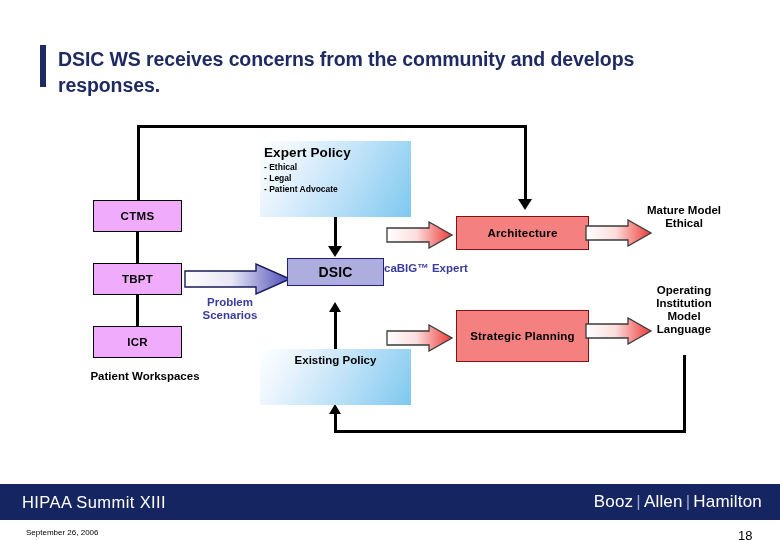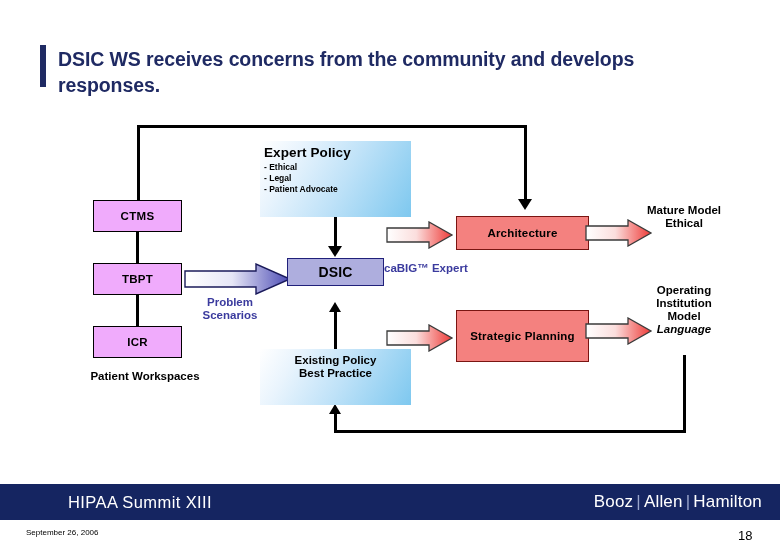--- a/index.html
+++ b/index.html
@@ -148,21 +148,20 @@
     height: 36px;
     background: #152561;
   }
   #footer-title {
     position: absolute;
     left: 22px;
     top: 493px;
     font-size: 16.5px;
     color: #ffffff;
     letter-spacing: 0.4px;
-    margin-left: 46px;
   }
   #footer-logo {
     position: absolute;
     right: 18px;
     top: 492px;
     font-size: 17px;
     color: #ffffff;
     letter-spacing: 0.2px;
     white-space: nowrap;
   }
@@ -246,21 +245,20 @@
   <div class="lbl-blue" style="left:178px; top:309px; width:104px;">Scenarios</div>
 
   <div class="box dsic-box" style="left:287px; top:258px; width:97px; height:28px;">
     <span>DSIC</span>
   </div>
 
   <div class="lbl-blue" style="left:384px; top:262px; width:110px; text-align:left;">caBIG™ Expert</div>
 
   <div class="box grad-box-blue" style="left:260px; top:349px; width:151px; height:56px;"></div>
   <div class="lbl" style="left:260px; top:354px; width:151px; font-size:11.5px;">Existing Policy</div>
-  <div class="lbl" style="left:260px; top:367px; width:151px; font-size:11.5px;">Best Practice</div>
 
   <div class="block-arrow" style="left:386px; top:221px;">
     <svg width="68" height="28" viewBox="0 0 68 28">
       <defs>
         <linearGradient id="gradRed1" x1="0" y1="0" x2="1" y2="0">
           <stop offset="0%" stop-color="#ffffff"></stop>
           <stop offset="45%" stop-color="#fbdedd"></stop>
           <stop offset="100%" stop-color="#ee3b38"></stop>
         </linearGradient>
       </defs>
@@ -293,21 +291,21 @@
 
   <div class="block-arrow" style="left:585px; top:317px;">
     <svg width="68" height="28" viewBox="0 0 68 28">
       <polygon points="1,7 43,7 43,1 66,14 43,27 43,21 1,21" fill="url(#gradRed1)" stroke="#3a3a3a" stroke-width="1.3"></polygon>
     </svg>
   </div>
 
   <div class="lbl" style="left:628px; top:284px; width:112px; font-size:11.5px;">Operating</div>
   <div class="lbl" style="left:628px; top:297px; width:112px; font-size:11.5px;">Institution</div>
   <div class="lbl" style="left:628px; top:310px; width:112px; font-size:11.5px;">Model</div>
-  <div class="lbl" style="left:628px; top:323px; width:112px; font-size:11.5px;font-style:italic;">Language</div>
+  <div class="lbl" style="left:628px; top:323px; width:112px; font-size:11.5px;">Language</div>
 
 
   <div id="footer-band"></div>
   <div id="footer-title">HIPAA Summit XIII</div>
   <div id="footer-logo">
     <span>Booz</span><span class="sep">|</span><span>Allen</span><span class="sep">|</span><span>Hamilton</span>
   </div>
   <div id="footer-date">September 26, 2006</div>
   <div id="footer-page">18</div>
 

